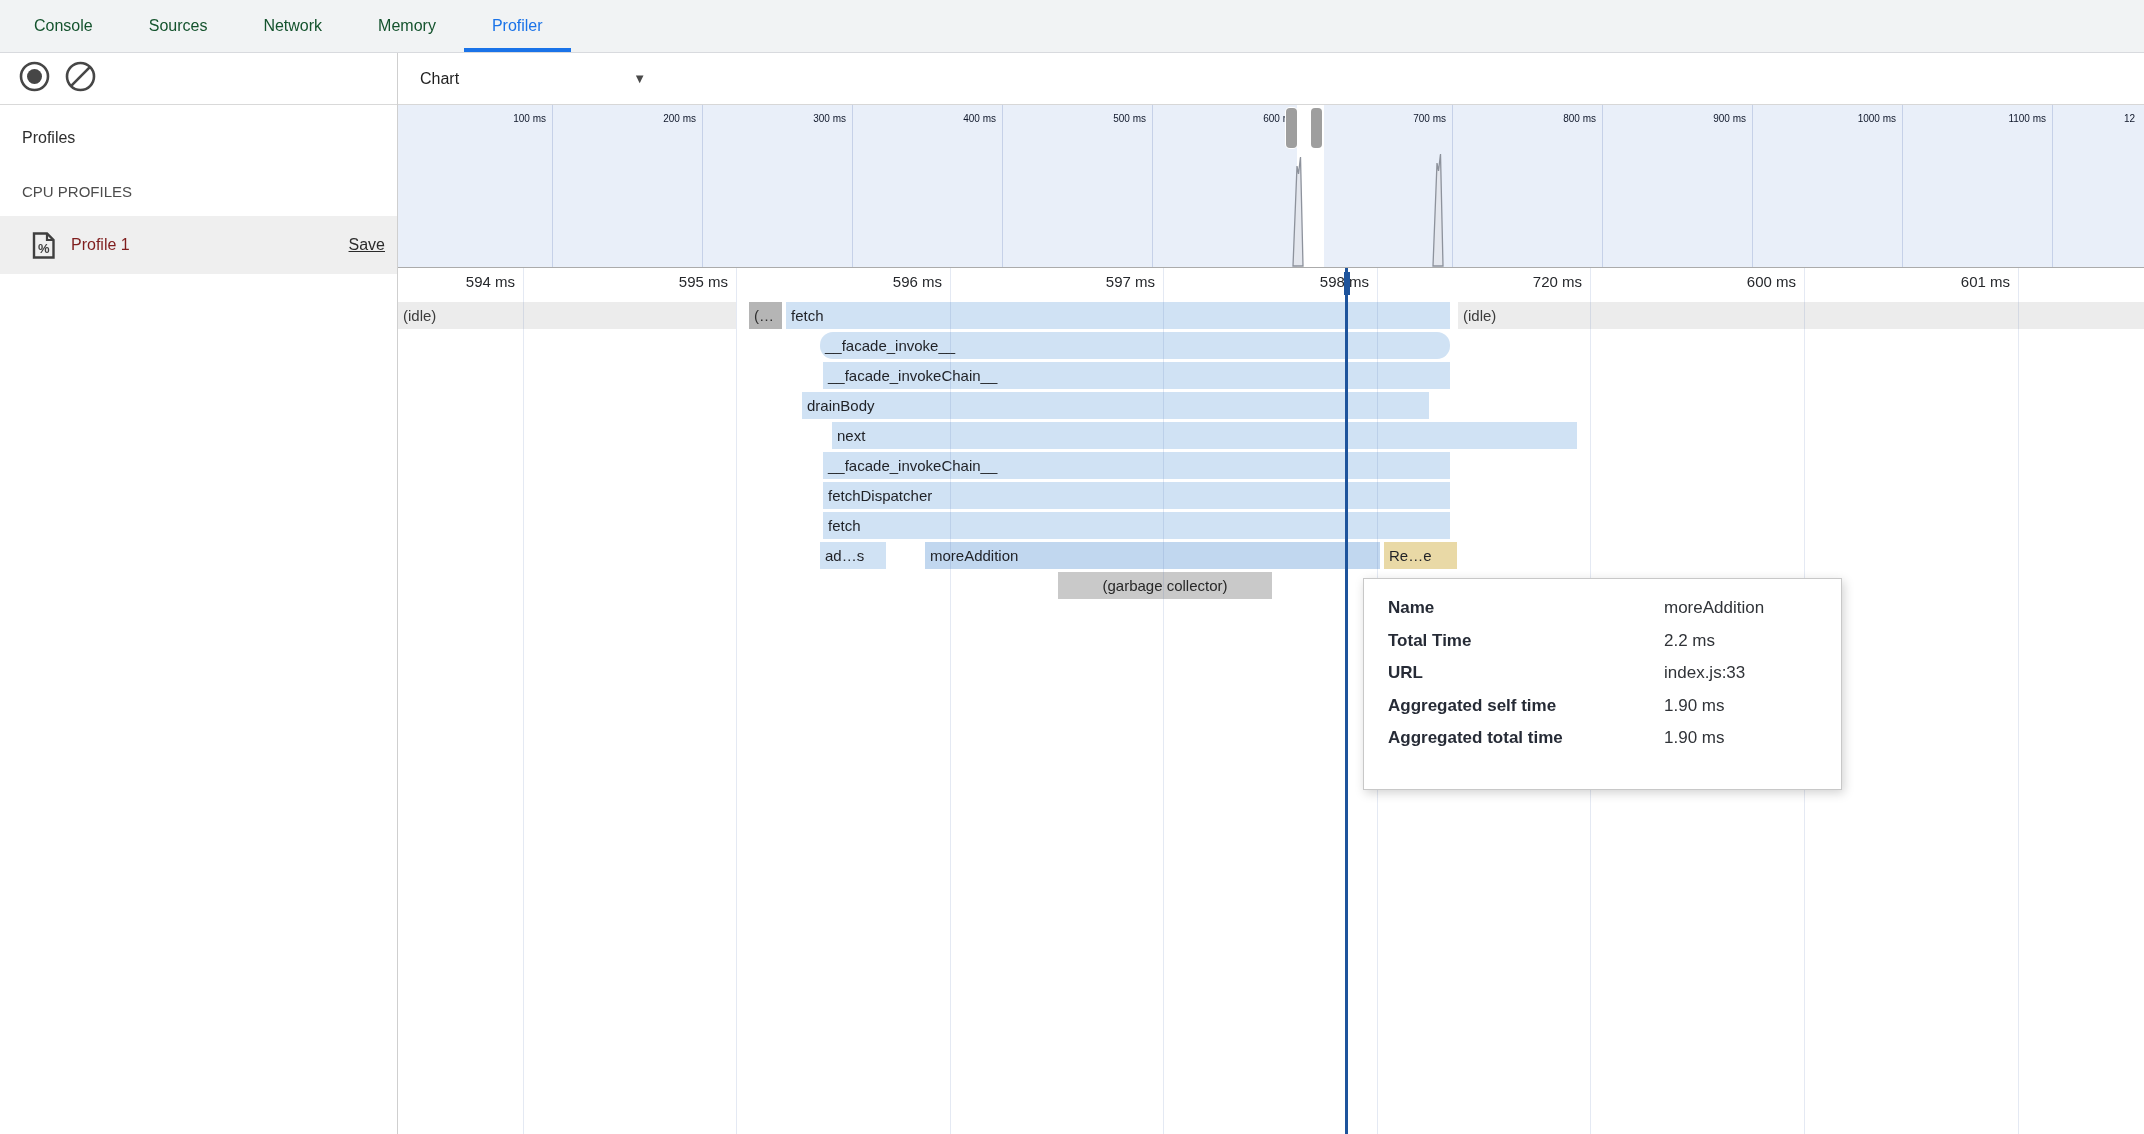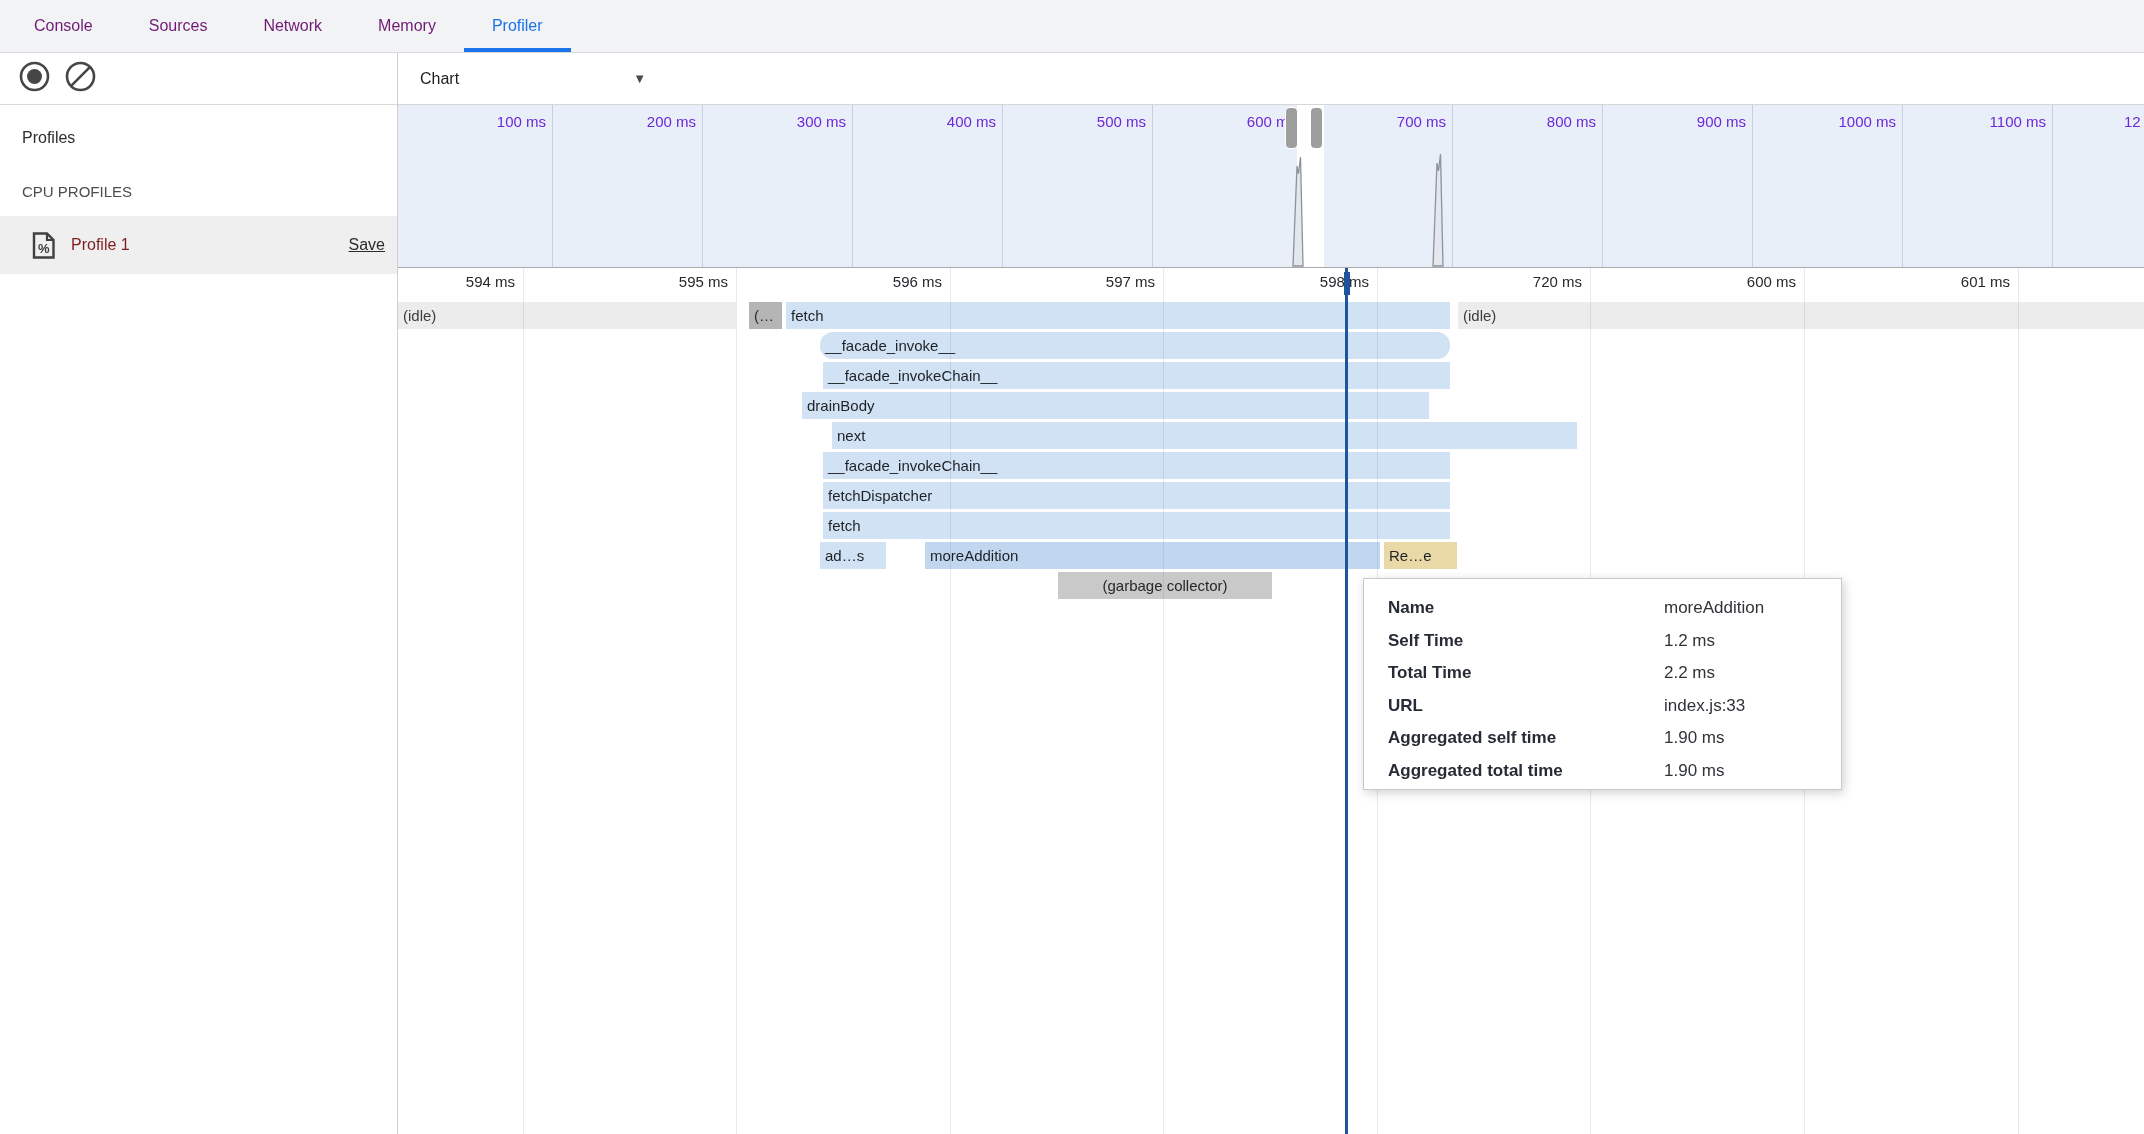--- a/index.html
+++ b/index.html
@@ -4,21 +4,21 @@
 <style>
   * { margin:0; padding:0; box-sizing:border-box; }
   html,body { width:2144px; height:1134px; overflow:hidden; background:#fff;
               font-family:"Liberation Sans", sans-serif; }
   .app { position:relative; width:2144px; height:1134px; }
 
   
   .tabbar { position:absolute; left:0; top:0; width:2144px; height:53px;
             background:#f1f3f4; border-bottom:1px solid #d8dade;
             display:flex; align-items:stretch; padding-left:6px; }
-  .tab { padding:0 28px; line-height:52px; font-size:16px; color:#701a75; cursor:default; }
+  .tab { padding:0 28px; line-height:52px; font-size:16px; color:#14532d; cursor:default; }
   .tab.active { color:var(--accent); box-shadow:inset 0 -4px 0 var(--accent); }
 
   
   .sidebar { position:absolute; left:0; top:53px; width:398px; height:1081px;
              background:#fff; border-right:1px solid #cfcfcf; }
   .side-toolbar { height:52px; border-bottom:1px solid #d9d9d9;
                   display:flex; align-items:center; padding-left:18px; gap:14px; }
   .icon-btn { width:32px; height:32px; display:flex; align-items:center; justify-content:center; }
   .profiles-heading { margin:24px 0 0 22px; font-size:16px; color:#2e2e2e; }
   .cpu-label { margin:36px 0 0 22px; font-size:15px; color:#4c4c4c; }
@@ -34,21 +34,21 @@
              display:flex; align-items:center; }
   .view-select { display:flex; align-items:center; margin-left:22px; width:226px;
                  font-size:16px; color:#1f1f1f; cursor:pointer; }
   .view-select .chev { margin-left:auto; font-size:13px; color:#4a4a4a; }
 
   
   .overview { position:relative; height:163px; background:var(--overview-bg);
               border-bottom:1px solid #ababab; overflow:hidden; }
   .ov-grid { position:absolute; top:0; bottom:0; width:1px; background:#c6d1e8; }
   .ov-label { position:absolute; top:8px; width:80px; text-align:right;
-              font-size:15px; color:#6d28d9; }
+              font-size:10px; color:#0f172a; }
   .ov-label.clipped { width:auto; text-align:right; }
   .sel-band { position:absolute; top:0; bottom:0; background:#fff; }
   .sel-handle { position:absolute; top:3px; width:11px; height:40px; background:#9e9e9e;
                 border-radius:4px; box-shadow:0 0 0 1px #fff; cursor:ew-resize; }
   .spikes { position:absolute; left:0; top:0; }
 
   
   .lower { position:relative; height:866px; background:#fff; overflow:hidden; }
   .ms-grid { position:absolute; top:0; bottom:0; width:1px;
              background:rgba(90,120,180,0.16); z-index:3; }
@@ -164,24 +164,20 @@
       </div>
 
     <div class="lower" id="lower">
 
       <div class="tooltip">
         <div class="tt-row">
             <span class="tt-label">Name</span>
             <span class="tt-value">moreAddition</span>
           </div>
         <div class="tt-row">
-            <span class="tt-label">Self Time</span>
-            <span class="tt-value">1.2 ms</span>
-          </div>
-        <div class="tt-row">
             <span class="tt-label">Total Time</span>
             <span class="tt-value">2.2 ms</span>
           </div>
         <div class="tt-row">
             <span class="tt-label">URL</span>
             <span class="tt-value">index.js:33</span>
           </div>
         <div class="tt-row">
             <span class="tt-label">Aggregated self time</span>
             <span class="tt-value">1.90 ms</span>

